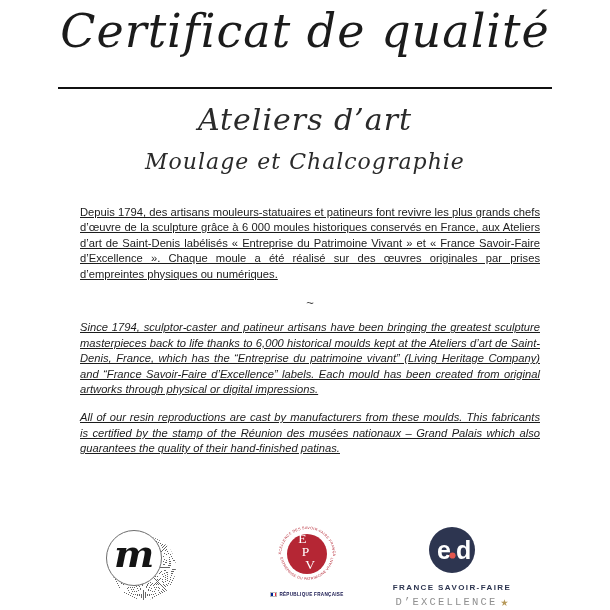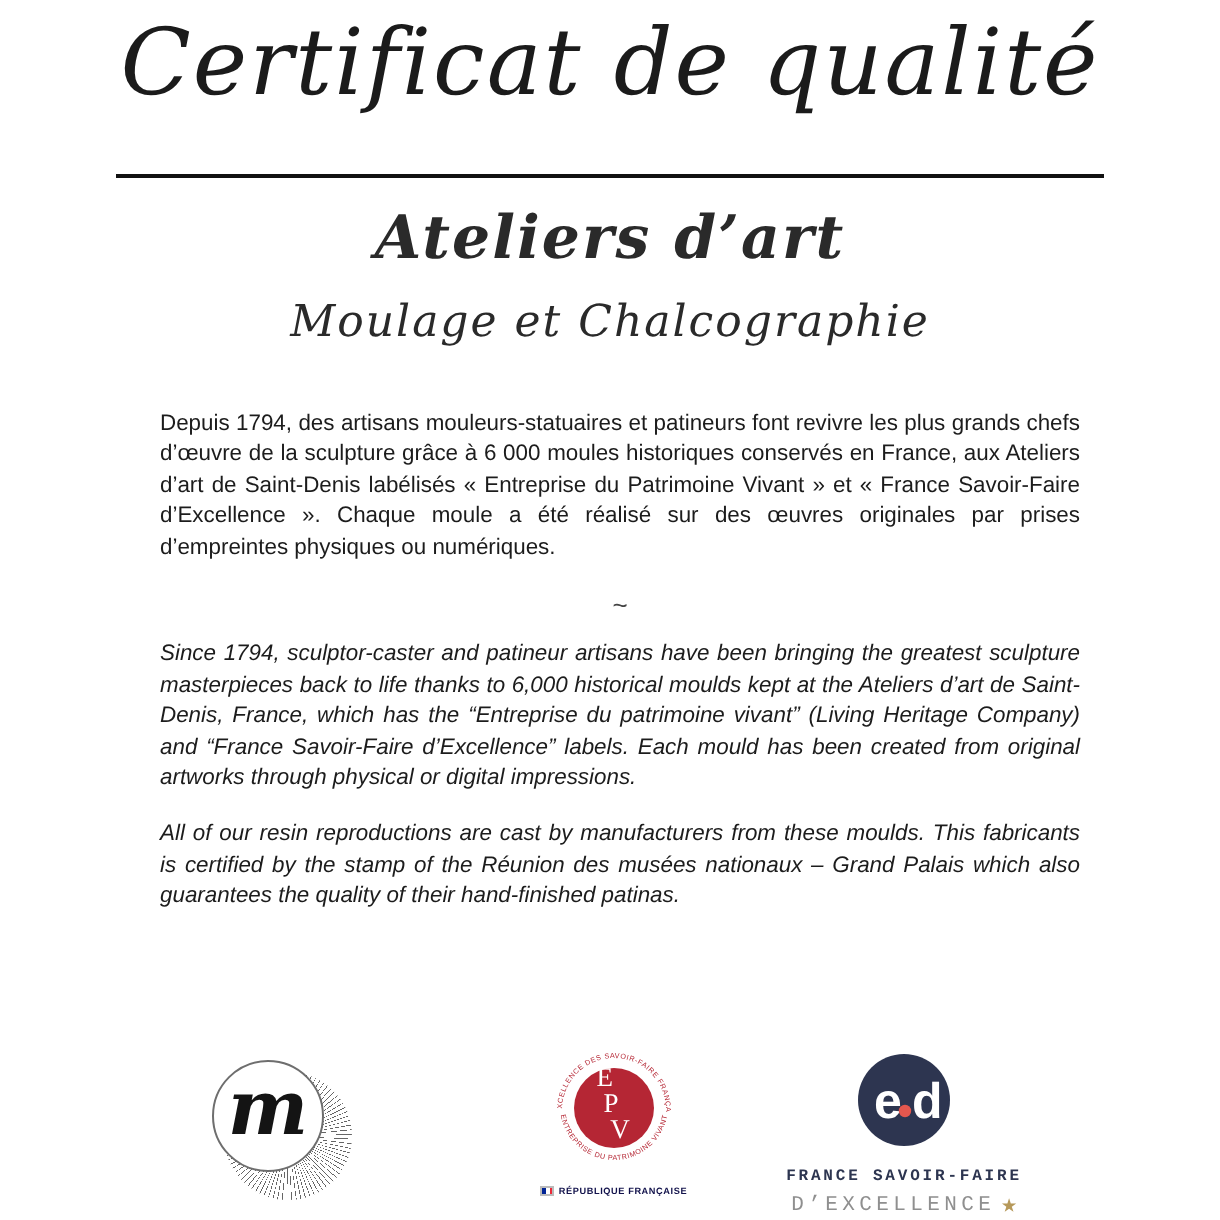--- a/index.html
+++ b/index.html
@@ -16,28 +16,28 @@
   }
   .rule {
     position:absolute; top:87px; left:58px; width:494px; height:2px;
     background:#111;
   }
   .subtitle {
     position:absolute; left:0; width:610px; text-align:center;
     font-family:"DejaVu Serif", serif; font-style:italic; font-weight:400;
     color:#2a2a2a; letter-spacing:1px;
   }
-  .subtitle.s1 { top:102px; font-size:30px;font-weight:bold; }
+  .subtitle.s1 { top:102px; font-size:30px; }
   .subtitle.s2 { top:149px; font-size:22px; }
   
   .body-text {
     position:absolute; top:205px; left:80px; width:460px;
     font-size:11.2px; line-height:15.4px; text-align:justify; color:#1c1c1c;
   }
-  .body-text p { margin:0 0 13px 0; }
+  .body-text p { margin:0 0 13px 0;text-decoration:underline; }
   .sep {
     text-align:center; font-size:13px; color:#444; margin:2px 0 10px 0;
     font-family:"Liberation Sans", sans-serif;
   }
   .eng { font-style:italic; }
   
   .logos { position:absolute; left:0; top:520px; width:610px; height:90px; }
   
   .logo-rmn { position:absolute; left:104px; top:8px; width:74px; height:74px; }
   .rmn-rays {
@@ -58,21 +58,21 @@
   .logo-epv { position:absolute; left:259px; top:5px; width:96px; }
   .epv-caption {
     margin-top:3px; font-size:4.6px; font-weight:bold; letter-spacing:.3px;
     color:#12124b; display:flex; align-items:center; justify-content:center; gap:2px;
   }
   .flag { display:inline-flex; width:7px; height:4.5px; border:0.5px solid #bbb; }
   .flag i { flex:1; display:block; }
   .flag .b { background:#002395; } .flag .w { background:#fff; } .flag .r { background:#ed2939; }
   
   .logo-ed { position:absolute; left:390px; top:6px; width:124px; text-align:center; }
-  .ed-line1 { margin-top:5px; font-size:8px; font-weight:bold; letter-spacing:1.4px; color:#2d3550;font-family:Liberation Mono, monospace; }
+  .ed-line1 { margin-top:5px; font-size:8px; font-weight:bold; letter-spacing:1.4px; color:#2d3550; }
   .ed-line2 { margin-top:2px; font-size:10.5px; letter-spacing:2.2px; color:#8f8f8f;
               display:flex; align-items:center; justify-content:center; gap:3px;font-family:Liberation Mono, monospace; }
   .star { color:#b6995a; font-size:13px; letter-spacing:0; }
 </style>
 </head>
 <body>
 
 <div class="page">
 
   <div class="title">Certificat de qualité</div>

